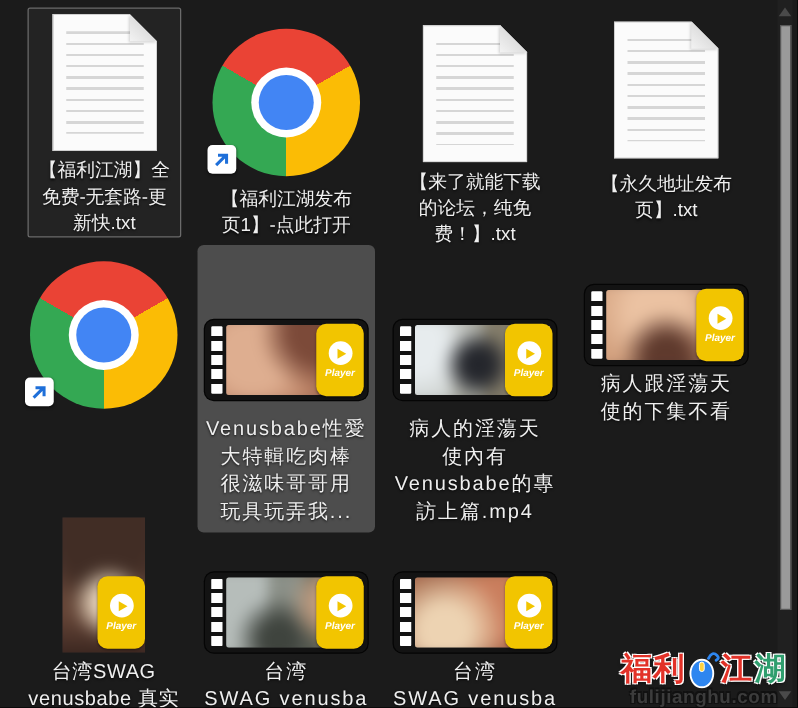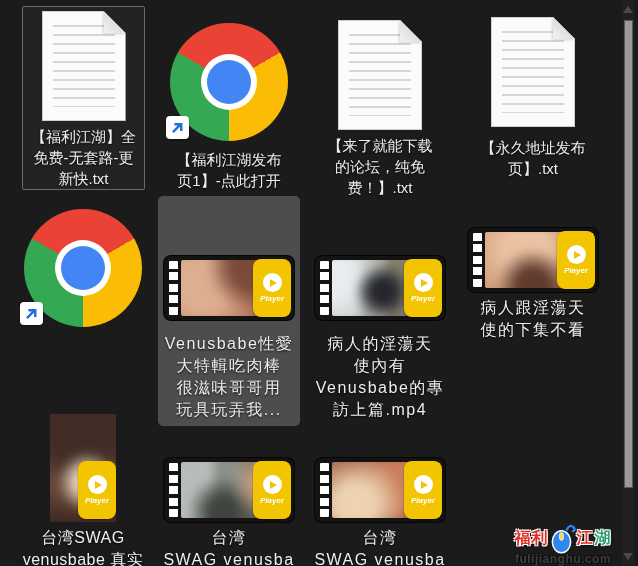--- a/index.html
+++ b/index.html
@@ -108,24 +108,24 @@
   .sb-up{position:absolute;top:6px;left:1px;width:0;height:0;border-left:5px solid transparent;
          border-right:5px solid transparent;border-bottom:7px solid #4a4a4a;}
   .sb-down{position:absolute;bottom:6px;left:1px;width:0;height:0;border-left:5px solid transparent;
          border-right:5px solid transparent;border-top:7px solid #4a4a4a;}
   .sb-thumb{position:absolute;top:20px;left:2px;width:7px;height:466px;background:#9a9a9a;
          border:1px solid #585858;}
 
   
   .watermark{position:absolute;right:2px;bottom:0;z-index:9;text-align:center;width:146px;}
   .wm-brand{display:flex;align-items:center;justify-content:center;gap:1px;}
-  .wm-cn{font-size:16px;font-weight:bold;letter-spacing:1px;
+  .wm-cn{font-size:25px;font-weight:bold;letter-spacing:1px;
      text-shadow:-1px -1px 0 #fff,1px -1px 0 #fff,-1px 1px 0 #fff,1px 1px 0 #fff,0 2px 3px rgba(0,0,0,.6);}
   .wm-red{color:#e23128;} .wm-green{color:#2f9e6e;}
-  .wm-domain{font-size:12px;font-weight:bold;color:#3c3c3c;letter-spacing:.5px;margin-top:-2px;
+  .wm-domain{font-size:15px;font-weight:bold;color:#3c3c3c;letter-spacing:.5px;margin-top:-2px;
      text-shadow:-1px -1px 0 #111,1px -1px 0 #111,-1px 1px 0 #111,1px 1px 0 #111;}
 </style>
 </head>
 <body>
 
 <div class="stage">
   <div class="grid">
 
     <div class="tile r1 sel-outline">
       <div class="icon-area1">

